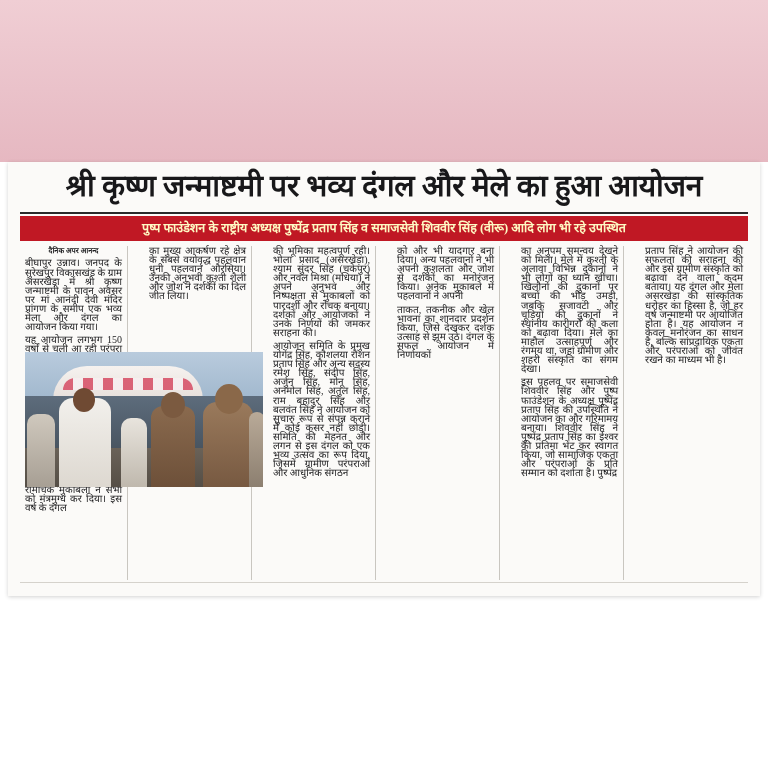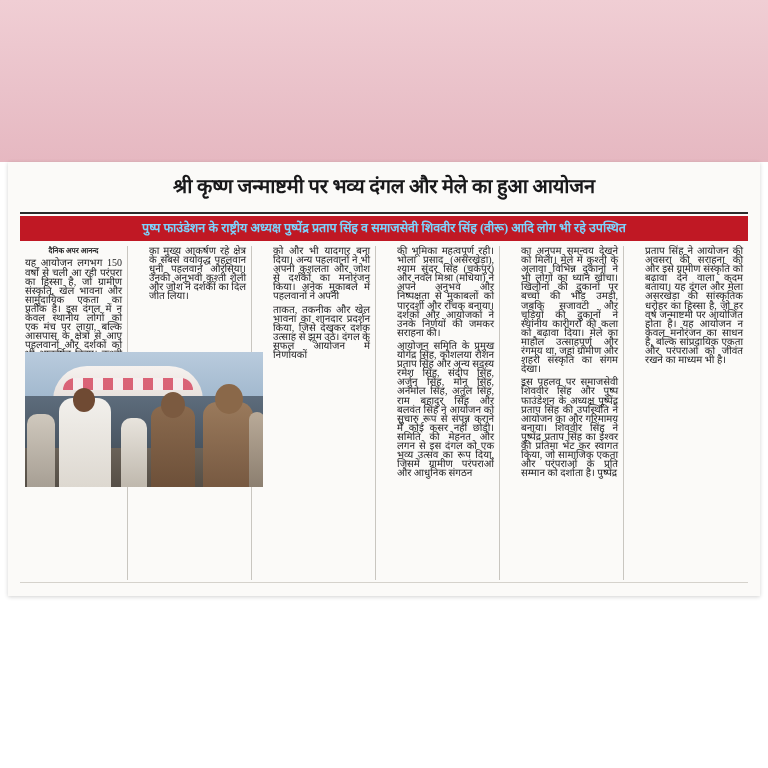--- a/index.html
+++ b/index.html
@@ -57,21 +57,21 @@
 
   
   .headline {
     position: absolute;
     left: 0; top: 4px;
     width: 752px;
     text-align: center;
     color: #18181a;
     font-family: "Liberation Serif", serif;
     font-weight: bold;
-    font-size: 20px;
+    font-size: 30px;
     letter-spacing: -0.2px;
     line-height: 40px;
     white-space: nowrap;
   }
   .headline-rule {
     position: absolute;
     left: 12px;
     top: 50px;
     width: 728px;
     height: 2px;
@@ -87,21 +87,21 @@
     height: 25px;
     background: #c01824;
   }
   .subbanner-text {
     position: absolute;
     left: 0; top: 0;
     width: 728px;
     height: 25px;
     line-height: 25px;
     text-align: center;
-    color: #7dd3fc;
+    color: #fef9c3;
     font-family: "Liberation Serif", serif;
     font-weight: bold;
     font-size: 12.5px;
     white-space: nowrap;
   }
 
   
   .columns {
     position: absolute;
     left: 12px;
@@ -234,45 +234,46 @@
     <div class="headline-rule"></div>
 
     <div class="subbanner">
       <div class="subbanner-text">पुष्प फाउंडेशन के राष्ट्रीय अध्यक्ष पुष्पेंद्र प्रताप सिंह व समाजसेवी शिववीर सिंह (वीरू) आदि लोग भी रहे उपस्थित</div>
     </div>
 
     <div class="columns">
 
       <div class="col">
         <p class="byline">दैनिक अपर आनन्द</p>
+        <p>बीघापुर उन्नाव। जनपद के सुरेखपुर विकासखंड के ग्राम असरखेड़ा में श्री कृष्ण जन्माष्टमी के पावन अवसर पर मां आनंदी देवी मंदिर प्रांगण के समीप एक भव्य मेला और दंगल का आयोजन किया गया।</p>
         <p>यह आयोजन लगभग 150 वर्षों से चली आ रही परंपरा का हिस्सा है, जो ग्रामीण संस्कृति, खेल भावना और सामुदायिक एकता का प्रतीक है। इस दंगल में न केवल स्थानीय लोगों को एक मंच पर लाया, बल्कि आसपास के क्षेत्रों से आए पहलवानों और दर्शकों को भी आकर्षित किया। कुश्ती के मुकाबलों में जोश और उत्साह देखते ही बनता था।</p>
         <p>इस वर्ष के दंगल में बीघापुर क्षेत्र के नामी पहलवान शामिल हुए और कुश्ती के रोमांचक मुकाबलों ने सभी को मंत्रमुग्ध कर दिया। इस वर्ष के दंगल</p>
       </div>
 
       <div class="col">
         <p>का मुख्य आकर्षण रहे क्षेत्र के सबसे वयोवृद्ध पहलवान धुनी पहलवान औरसिया। उनकी अनुभवी कुश्ती शैली और जोश ने दर्शकों का दिल जीत लिया।</p>
       </div>
 
       <div class="col">
+        <p>की भूमिका महत्वपूर्ण रही। भोला प्रसाद (असरखेड़ा), श्याम सुंदर सिंह (चकेपुर) और नवल मिश्रा (मधिया) ने अपने अनुभव और निष्पक्षता से मुकाबलों को पारदर्शी और रोचक बनाया। दर्शकों और आयोजकों ने उनके निर्णयों की जमकर सराहना की।</p>
+        <p>आयोजन समिति के प्रमुख योगेंद्र सिंह, कौशलया रौशन प्रताप सिंह और अन्य सदस्य रमेश सिंह, संदीप सिंह, अर्जुन सिंह, मोनू सिंह, अनमोल सिंह, अतुल सिंह, राम बहादुर सिंह और बलवंत सिंह ने आयोजन को सुचारु रूप से संपन्न कराने में कोई कसर नहीं छोड़ी। समिति की मेहनत और लगन से इस दंगल को एक भव्य उत्सव का रूप दिया, जिसमें ग्रामीण परंपराओं और आधुनिक संगठन</p>
+      </div>
+
+      <div class="col">
         <p>को और भी यादगार बना दिया। अन्य पहलवानों ने भी अपनी कुशलता और जोश से दर्शकों का मनोरंजन किया। अनेक मुकाबले में पहलवानों ने अपनी</p>
         <p>ताकत, तकनीक और खेल भावना का शानदार प्रदर्शन किया, जिसे देखकर दर्शक उत्साह से झूम उठे। दंगल के सफल आयोजन में निर्णायकों</p>
       </div>
 
       <div class="col">
-        <p>की भूमिका महत्वपूर्ण रही। भोला प्रसाद (असरखेड़ा), श्याम सुंदर सिंह (चकेपुर) और नवल मिश्रा (मधिया) ने अपने अनुभव और निष्पक्षता से मुकाबलों को पारदर्शी और रोचक बनाया। दर्शकों और आयोजकों ने उनके निर्णयों की जमकर सराहना की।</p>
-        <p>आयोजन समिति के प्रमुख योगेंद्र सिंह, कौशलया रौशन प्रताप सिंह और अन्य सदस्य रमेश सिंह, संदीप सिंह, अर्जुन सिंह, मोनू सिंह, अनमोल सिंह, अतुल सिंह, राम बहादुर सिंह और बलवंत सिंह ने आयोजन को सुचारु रूप से संपन्न कराने में कोई कसर नहीं छोड़ी। समिति की मेहनत और लगन से इस दंगल को एक भव्य उत्सव का रूप दिया, जिसमें ग्रामीण परंपराओं और आधुनिक संगठन</p>
-      </div>
-
-      <div class="col">
         <p>का अनुपम समन्वय देखने को मिला। मेले में कुश्ती के अलावा विभिन्न दुकानों ने भी लोगों का ध्यान खींचा। खिलौनों की दुकानों पर बच्चों की भीड़ उमड़ी, जबकि सजावटी और चूड़ियों की दुकानों ने स्थानीय कारीगरों की कला को बढ़ावा दिया। मेले का माहौल उत्साहपूर्ण और रंगमय था, जहां ग्रामीण और शहरी संस्कृति का संगम देखा।</p>
         <p>इस पहलव पर समाजसेवी शिववीर सिंह और पुष्प फाउंडेशन के अध्यक्ष पुष्पेंद्र प्रताप सिंह की उपस्थिति ने आयोजन का और गरिमामय बनाया। शिववीर सिंह ने पुष्पेंद्र प्रताप सिंह का ईश्वर की प्रतिमा भेंट कर स्वागत किया, जो सामाजिक एकता और परंपराओं के प्रति सम्मान को दर्शाता है। पुष्पेंद्र</p>
       </div>
 
       <div class="col">
-        <p>प्रताप सिंह ने आयोजन की अवसरा की सराहना की और इसे ग्रामीण संस्कृति को बढ़ावा देने वाला कदम बताया। यह दंगल और मेला असरखेड़ा की सांस्कृतिक धरोहर का हिस्सा है, जो हर वर्ष जन्माष्टमी पर आयोजित होता है। यह आयोजन न केवल मनोरंजन का साधन है, बल्कि सांप्रदायिक एकता और परंपराओं को जीवंत रखने का माध्यम भी है।</p>
+        <p>प्रताप सिंह ने आयोजन की सफलता की सराहना की और इसे ग्रामीण संस्कृति को बढ़ावा देने वाला कदम बताया। यह दंगल और मेला असरखेड़ा की सांस्कृतिक धरोहर का हिस्सा है, जो हर वर्ष जन्माष्टमी पर आयोजित होता है। यह आयोजन न केवल मनोरंजन का साधन है, बल्कि सांप्रदायिक एकता और परंपराओं को जीवंत रखने का माध्यम भी है।</p>
       </div>
 
     </div>
 
     <div class="photo">
       <div class="sky"></div>
       <div class="tent"></div>
       <div class="tent-stripe"></div>
       <div class="crowd"></div>
       <div class="ground"></div>

